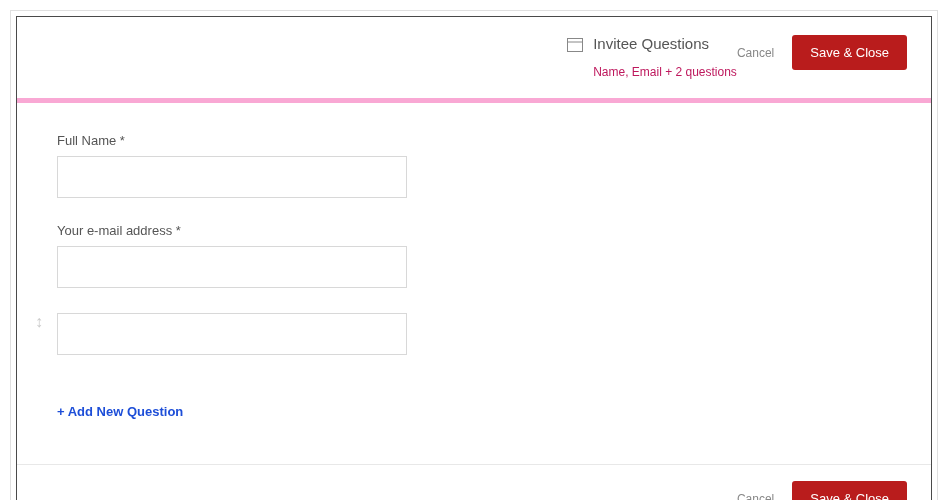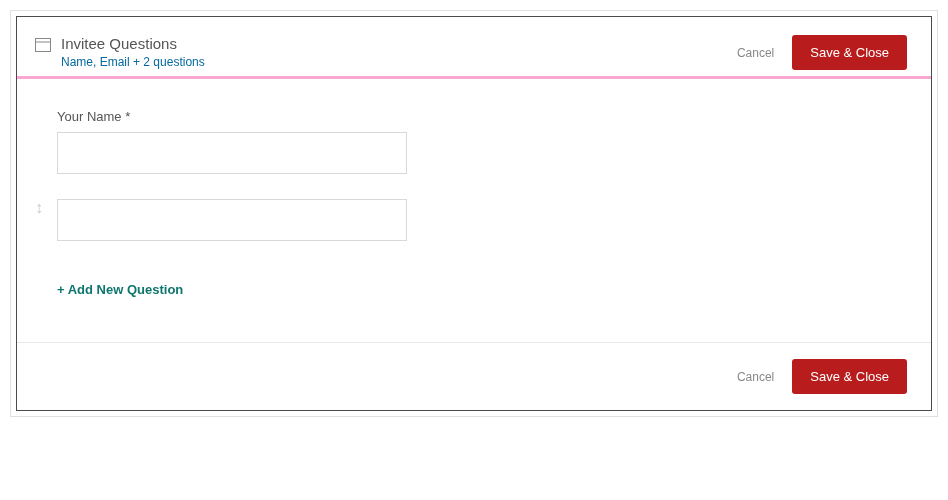--- a/index.html
+++ b/index.html
@@ -17,24 +17,24 @@
       width: 928px;
       margin: 0 auto;
       background: #fff;
     }
     .inner-frame {
       border: 1px solid #4a4a4a;
       margin: 5px;
     }
     .header {
       display: flex;
-      justify-content: space-between;
+      justify-content: flex-end;
       align-items: flex-start;
-      padding: 18px 24px 6px 18px;
-      border-bottom: 3px solid #f9a8d4;
+      padding: 18px 24px 19px 18px;
+      border-bottom: 5px solid #f9a8d4;
     }
     .header-left {
       display: flex;
       align-items: flex-start;
       gap: 10px;
     }
     .form-icon {
       width: 16px;
       height: 14px;
       margin-top: 3px;
@@ -44,22 +44,22 @@
       display: flex;
       flex-direction: column;
     }
     .header-title {
       font-size: 15px;
       color: #555;
       font-weight: 400;
     }
     .header-subtitle {
       font-size: 12px;
-      color: #0369a1;
-      margin-top: 3px;
+      color: #be185d;
+      margin-top: 13px;
     }
     .header-actions {
       display: flex;
       align-items: center;
       gap: 18px;
     }
     .btn-cancel {
       background: none;
       border: none;
       color: #888;
@@ -99,26 +99,26 @@
     }
     .field-input {
       width: 350px;
       height: 42px;
       border: 1px solid #d8d8d8;
       background: #fff;
       padding: 6px 10px;
       font-size: 13px;
     }
     .add-question-link {
-      color: #0f766e;
+      color: #1d4ed8;
       font-size: 13px;
       font-weight: 600;
       text-decoration: none;
       display: inline-block;
-      margin-top: 16px;
+      margin-top: 24px;
       margin-bottom: 25px;
       cursor: pointer;
     }
     .footer {
       display: flex;
       justify-content: flex-end;
       align-items: center;
       gap: 18px;
       padding: 16px 24px;
       border-top: 1px solid #e8e8e8;
@@ -143,24 +143,28 @@
       </div>
       <div class="header-actions">
         <button class="btn-cancel">Cancel</button>
         <button class="btn-primary">Save &amp; Close</button>
       </div>
     </div>
 
     <div class="form-body">
 
       <div class="form-group">
-        <label class="field-label">Your Name *</label>
+        <label class="field-label">Full Name *</label>
         <input type="text" class="field-input" style="">
       </div>
 
+      <div class="form-group">
+        <label class="field-label">Your e-mail address *</label>
+        <input type="text" class="field-input" style="">
+      </div>
 
       <div class="form-group">
         <span class="drag-handle">↕</span>
         <input type="text" class="field-input" style="">
       </div>
 
       <a class="add-question-link">+ Add New Question</a>
     </div>
 
     <div class="footer">

